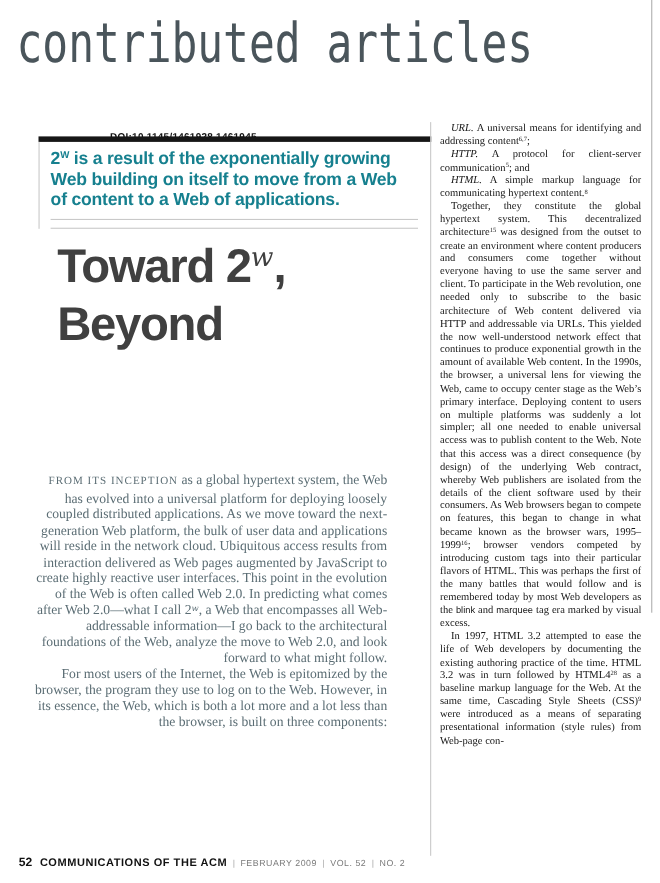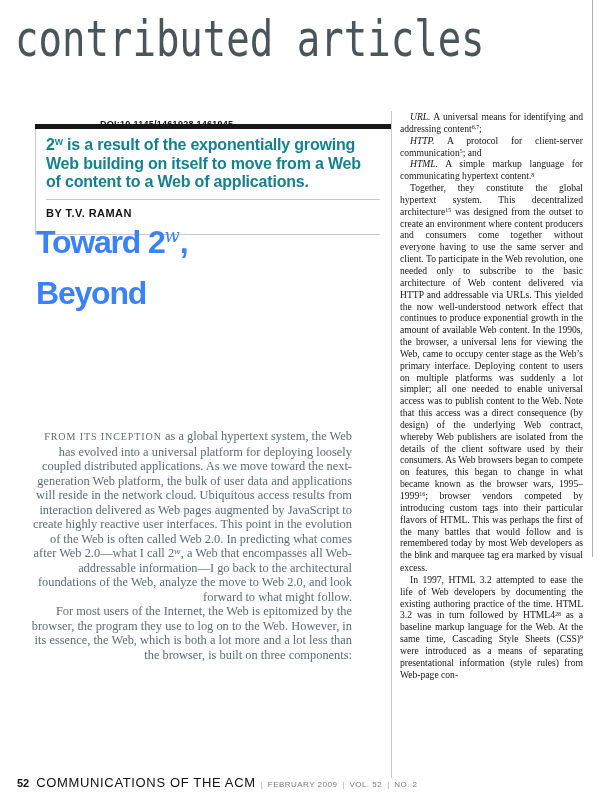--- a/index.html
+++ b/index.html
@@ -37,23 +37,23 @@
   .teaser .seg-sup { font-size:55%; top:-0.55em; }
   .teaser-rule { border-top:1px solid var(--rule-gray,#c9c9c9); margin-top:7px; }
   .byline {
     font-family:"Liberation Sans", sans-serif; font-weight:bold;
     font-size:11px; letter-spacing:0.04em; color:var(--ink,#141414);
     padding:7px 0 8px 0;
   }
 
   
   .article-title {
-    position:absolute; left:36px; top:219px;
+    position:absolute; left:52px; top:219px;
     font-family:"Liberation Sans", sans-serif; font-weight:bold;
-    font-size:32px; line-height:47px; letter-spacing:-1.2px; color:#3b82f6;
+    font-size:43px; line-height:47px; letter-spacing:-1.2px; color:#404040;
   }
   .seg-titlesup {
     font-family:"DejaVu Serif", serif; font-style:italic; font-weight:normal;
     font-size:56%; position:relative; top:-0.6em; letter-spacing:0;
   }
 
   
   .intro {
     position:absolute; left:28px; top:429px; width:324px;
     font-size:12.4px; line-height:14.5px; color:var(--intro-slate,#5b6d74);text-align:right;
@@ -79,42 +79,41 @@
   }
   .seg-code { font-family:Liberation Sans, sans-serif; font-size:88%; }
 
   
   .footer {
     position:absolute; left:17px; top:756px; width:380px;
     display:flex; align-items:baseline; white-space:nowrap;
     font-family:"Liberation Sans", sans-serif;
   }
   .footer .page-num { font-size:11px; font-weight:bold; color:#111; }
-  .footer .pub { font-size:13px; font-weight:normal; letter-spacing:0.05em; color:#111; margin-left:7px; }
+  .footer .pub { font-size:10px; font-weight:bold; letter-spacing:0.05em; color:#111; margin-left:7px; }
   .footer .sep { font-size:8px; color:#aaaaaa; margin:0 5px; font-weight:normal; }
   .footer .muted { font-size:8px; letter-spacing:0.06em; color:var(--footer-muted,#7a7a7a);margin-top:24px; }
 
   
   .page-edge { position:absolute; left:592px; top:0; width:1px; height:557px; background:#aeaeae; }
 </style>
 </head>
 <body>
 
 <div class="page">
 
   <div class="masthead">contributed articles</div>
 
   <div class="doi">DOI:10.1145/1461928.1461945</div>
 
   <div class="teaser-box">
     <div class="teaser-bar"></div>
     <div class="teaser-inner">
       <p class="teaser"><span>2</span><span class="seg-sup">W</span><span> is a result of the exponentially growing Web building on itself to move from a Web of content to a Web of applications.</span></p>
       <div class="teaser-rule"></div>
-      <div class="byline">BY T.V. RAMAN</div>
       <div class="teaser-rule"></div>
     </div>
   </div>
 
   <h1 class="article-title">
     <div><span>Toward 2</span><span class="seg-titlesup">w</span><span>,</span></div>
     <div>Beyond</div>
   </h1>
 
   <div class="intro">

